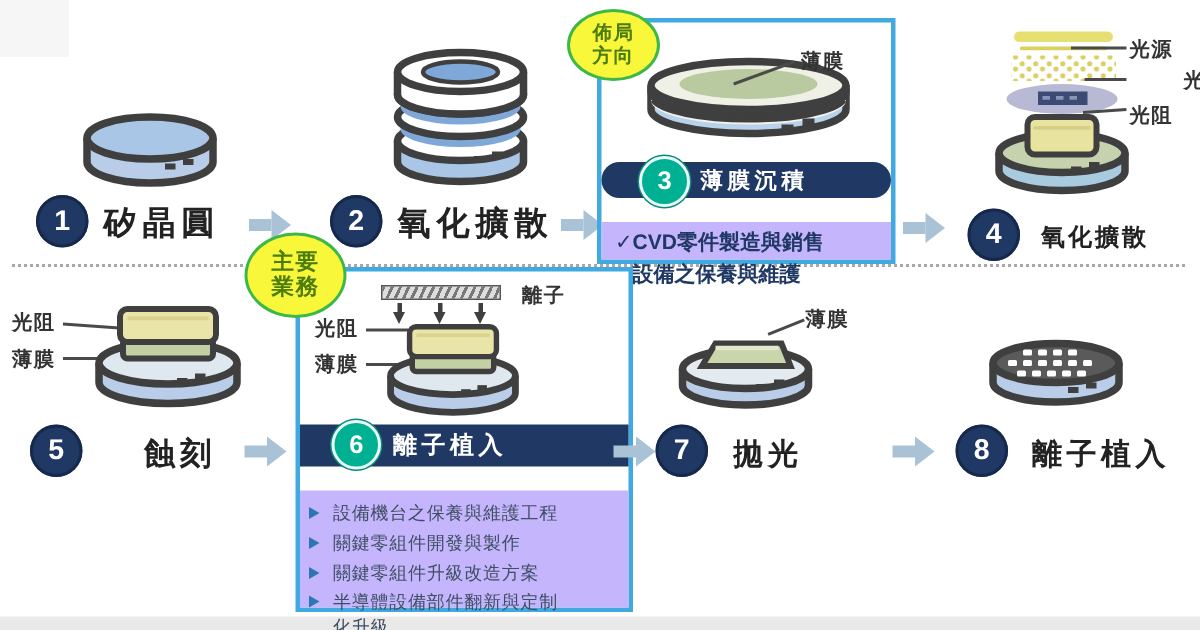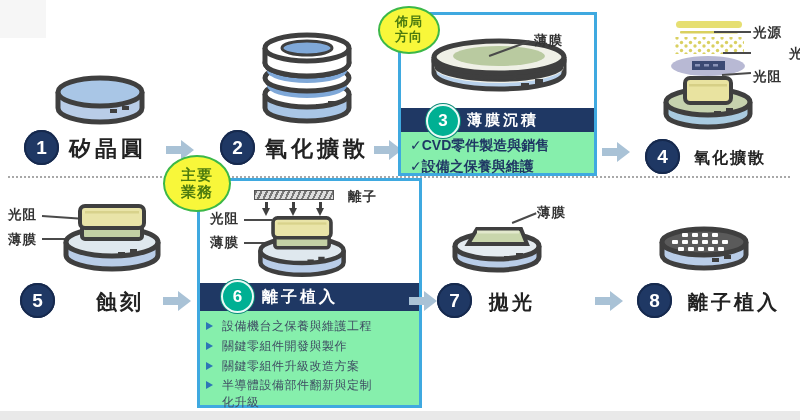--- a/index.html
+++ b/index.html
@@ -17,21 +17,21 @@
   .step-label.md{font-size:20px;letter-spacing:3px;}
   .anno{font-size:13.5px;font-weight:bold;color:#333;white-space:nowrap;letter-spacing:1px;}
   .conn{position:absolute;height:1.5px;background:#4a4a4a;transform-origin:left center;}
   .flow-arrow{position:absolute;width:30px;height:20px;}
   .flow-arrow .tail{position:absolute;left:0;top:6px;width:15px;height:8px;background:#a9c2d6;}
   .flow-arrow .head{position:absolute;left:15px;top:0;width:0;height:0;
       border-top:10px solid transparent;border-bottom:10px solid transparent;border-left:13px solid #a9c2d6;}
   .svc-box{position:absolute;background:#fff;border:3px solid #3fa9e0;box-sizing:border-box;}
   .hdr-bar{position:absolute;left:0;right:0;background:#1f3864;display:flex;align-items:center;}
   .hdr-title{color:#fff;font-size:15px;font-weight:bold;letter-spacing:3px;white-space:nowrap;}
-  .panel{position:absolute;left:0;right:0;bottom:0;background:#86efac;}
+  .panel{position:absolute;left:0;right:0;bottom:0;background:#c4b5fd;margin-top:16px;}
   .check-line{font-size:14px;font-weight:bold;color:#1f3864;line-height:21px;white-space:nowrap;}
   .bullet-row{display:flex;align-items:flex-start;margin-bottom:3px;}
   .bullet-tri{width:0;height:0;border-top:4.5px solid transparent;border-bottom:4.5px solid transparent;
       border-left:7px solid #2e75b6;margin:4px 9px 0 6px;flex:0 0 auto;}
   .bullet-text{font-size:12px;color:#3f4e63;line-height:1.4;width:162px;letter-spacing:0.5px;}
   .callout{position:absolute;background:#f8f73a;border:2.5px solid #3cb848;border-radius:50%;
       display:flex;flex-direction:column;align-items:center;justify-content:center;z-index:30;}
   .callout span{color:#4d7c0f;font-weight:bold;line-height:1.12;letter-spacing:1px;}
   .ion-bar{position:absolute;background:repeating-linear-gradient(115deg,#777 0 2px,#ddd 2px 5px);
       border:1.5px solid #555;box-sizing:border-box;}
@@ -94,21 +94,21 @@
       <path d="M11 28 v14 a65 16 0 0 0 130 0 v-14" fill="#b9d2ec" stroke="#3f3f3f" stroke-width="5"></path>
       <path d="M11 28 v8 a65 16 0 0 0 130 0 v-8" fill="#f2f2ea"></path>
       <path d="M12 36 a65 16 0 0 0 128 0" fill="none" stroke="#3f3f3f" stroke-width="3"></path>
       <path d="M11 26 v4 a65 16 0 0 0 130 0 v-4" fill="none" stroke="#3f3f3f" stroke-width="5"></path>
       <ellipse cx="76" cy="26" rx="65" ry="16" fill="#eff0e6" stroke="#3f3f3f" stroke-width="5"></ellipse>
       <ellipse cx="76" cy="25" rx="46" ry="10" fill="#b9caa0"></ellipse>
       <rect x="98" y="52" width="8" height="5" fill="#3f3f3f"></rect>
       <rect x="112" y="48" width="8" height="5" fill="#3f3f3f"></rect>
     </svg>
     <div class="anno abs" style="left:133px;top:17px;">薄膜</div>
-    <div class="hdr-bar" style="top:93px;height:24px;">
+    <div class="hdr-bar" style="top:93px;height:24px;border-radius:12px;">
       <span class="hdr-title" style="margin-left:66px;">薄膜沉積</span>
     </div>
     <div class="num-circle-green abs" style="left:25px;top:89px;z-index:5;">
         <span>3</span>
       </div>
     <div class="panel" style="top:117px;padding:3px 0 0 9px;">
       <div class="check-line"><span>✓</span><span>CVD零件製造與銷售</span></div>
       <div class="check-line"><span>✓</span><span>設備之保養與維護</span></div>
     </div>
   </div>

